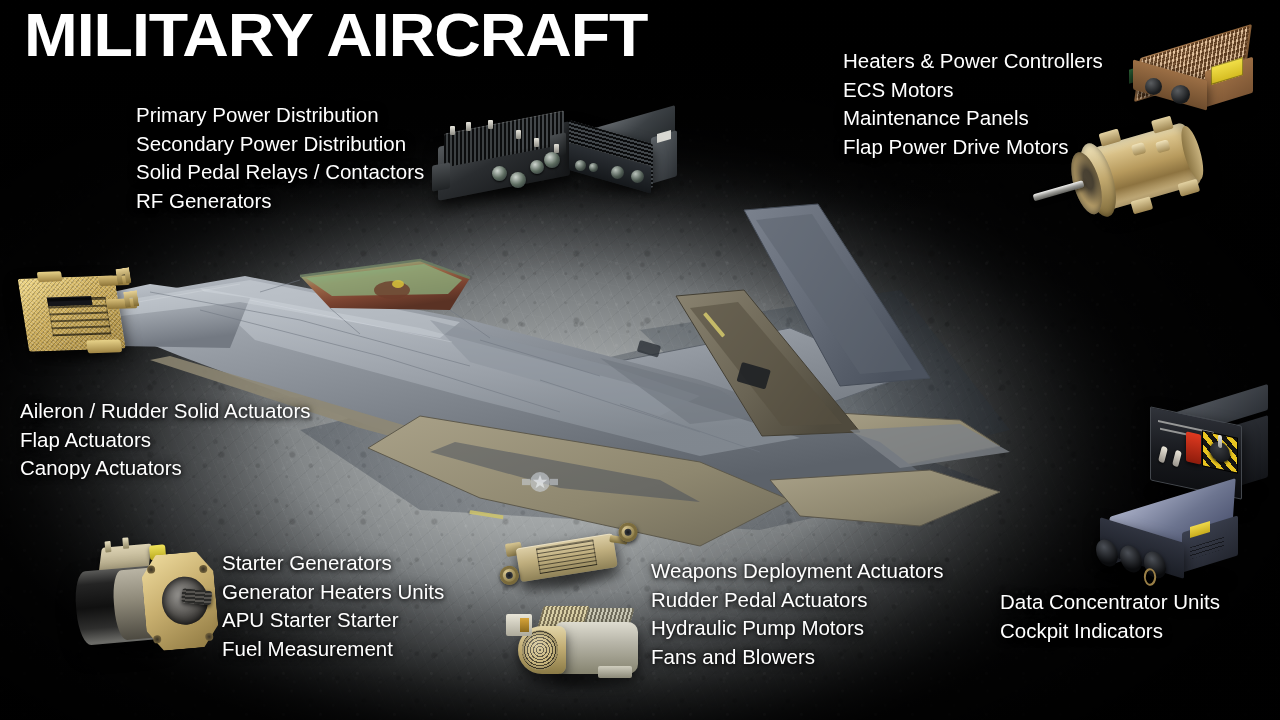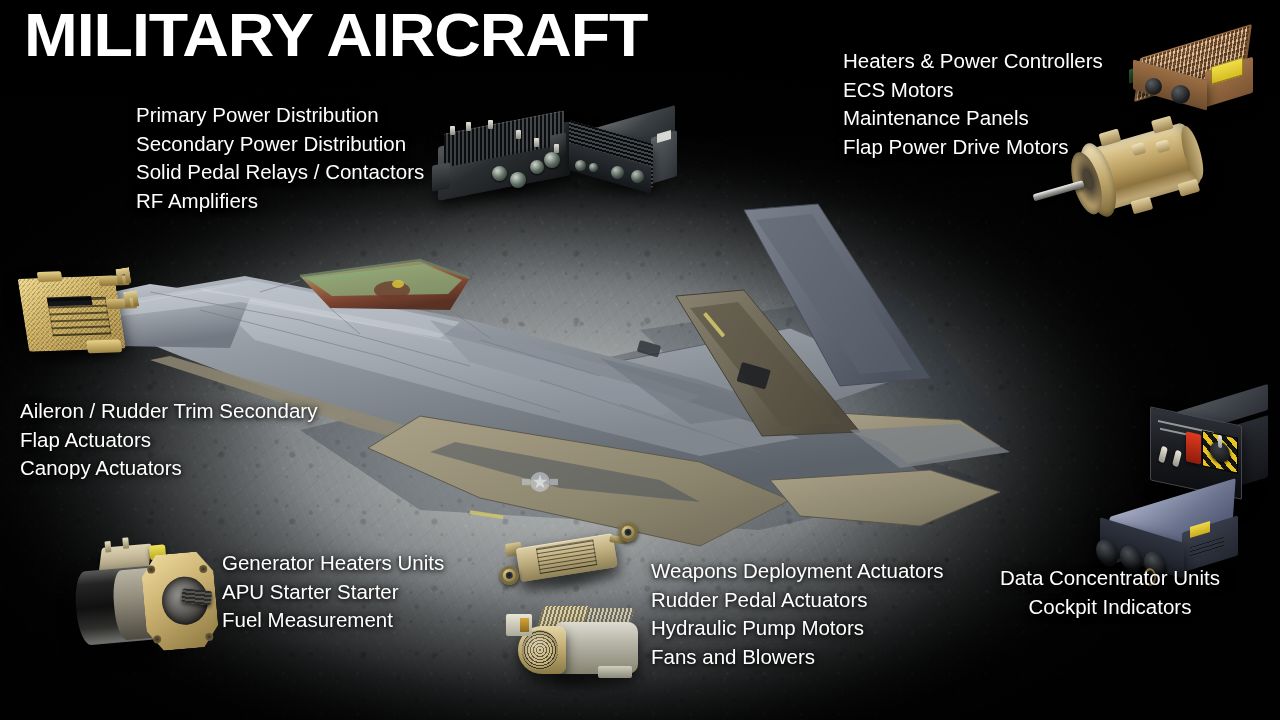--- a/index.html
+++ b/index.html
@@ -759,47 +759,48 @@
     <div class="bore"></div>
     <div class="spline"></div>
   </div>
 
   <div class="title">MILITARY AIRCRAFT</div>
 
   <div class="block" style="left:136px; top:101px;">
     <div class="line">Primary Power Distribution</div>
     <div class="line">Secondary Power Distribution</div>
     <div class="line">Solid Pedal Relays / Contactors</div>
-    <div class="line">RF Amplifiers</div>
+    <div class="line">RF Generators</div>
   </div>
 
   <div class="block" style="left:843px; top:47px;">
     <div class="line">Heaters &amp; Power Controllers</div>
     <div class="line">ECS Motors</div>
     <div class="line">Maintenance Panels</div>
     <div class="line">Flap Power Drive Motors</div>
   </div>
 
   <div class="block" style="left:20px; top:397px;">
-    <div class="line">Aileron / Rudder Trim Secondary</div>
+    <div class="line">Aileron / Rudder Solid Actuators</div>
     <div class="line">Flap Actuators</div>
     <div class="line">Canopy Actuators</div>
   </div>
 
   <div class="block" style="left:222px; top:549px;">
+    <div class="line">Starter Generators</div>
     <div class="line">Generator Heaters Units</div>
     <div class="line">APU Starter Starter</div>
     <div class="line">Fuel Measurement</div>
   </div>
 
   <div class="block" style="left:651px; top:557px;">
     <div class="line">Weapons Deployment Actuators</div>
     <div class="line">Rudder Pedal Actuators</div>
     <div class="line">Hydraulic Pump Motors</div>
     <div class="line">Fans and Blowers</div>
   </div>
 
-  <div class="block" style="left:1000px; top:564px;text-align:center;">
+  <div class="block" style="left:1000px; top:588px;">
     <div class="line">Data Concentrator Units</div>
     <div class="line">Cockpit Indicators</div>
   </div>
 
 </div>
 
 </body></html>

